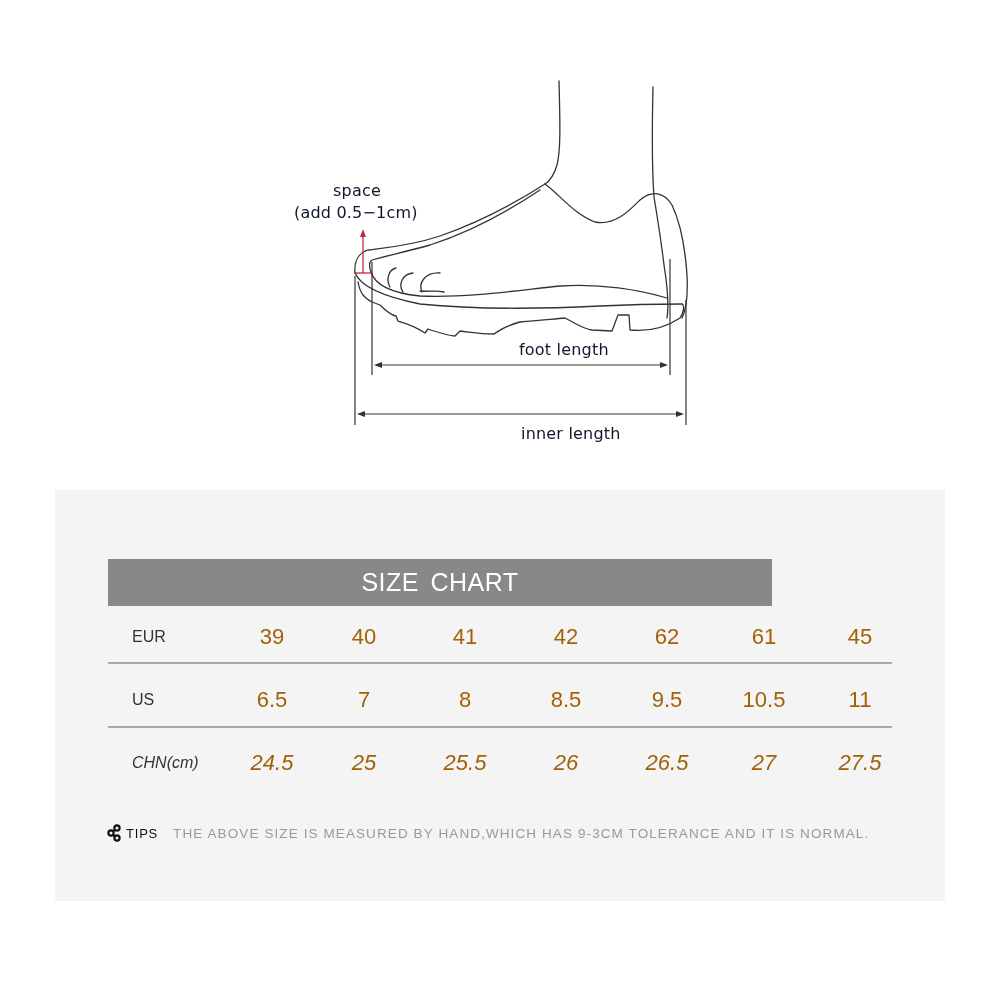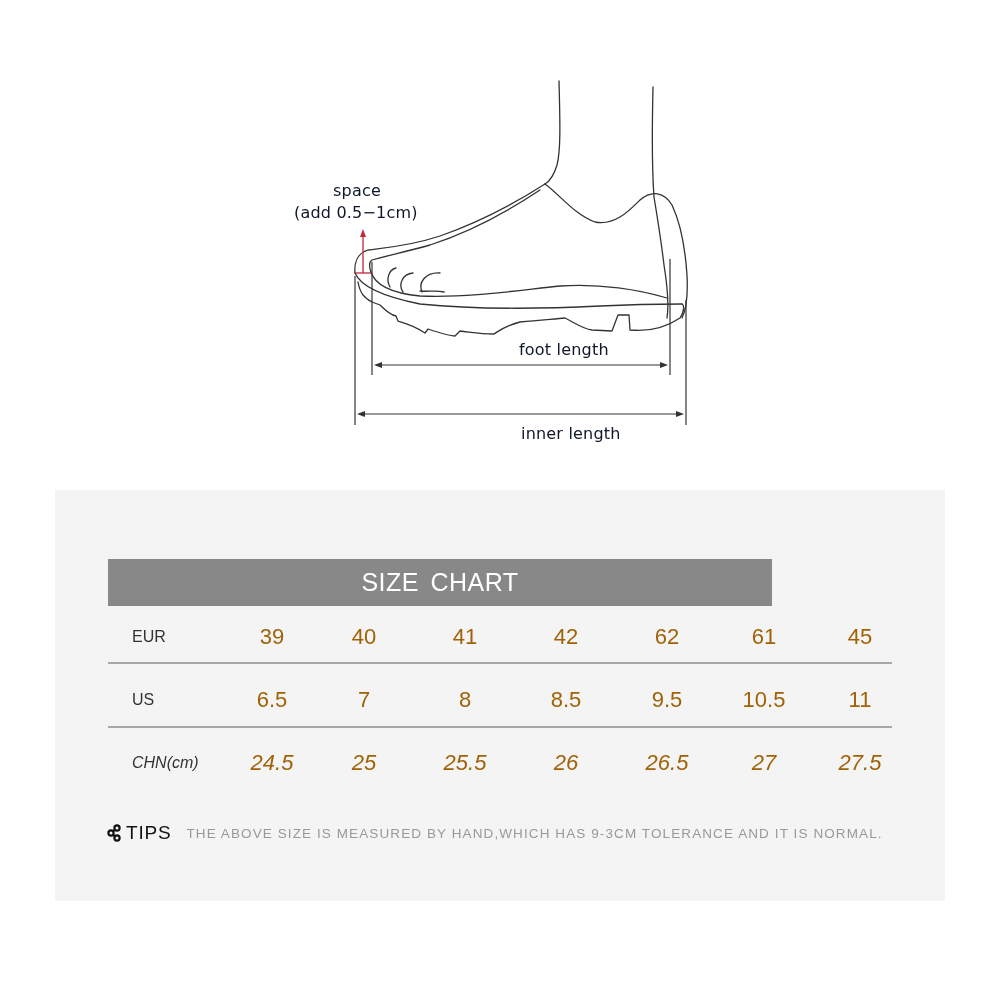--- a/index.html
+++ b/index.html
@@ -18,21 +18,21 @@
   .row { position:absolute; left:53px; width:784px; height:62px; }
   .row.r1 { top:116px; }
   .row.r2 { top:179px; }
   .row.r3 { top:242px;font-style:italic; }
   .divider { position:absolute; left:53px; width:784px; height:2px; background:#a7a7a7; }
   .d1 { top:172px; } .d2 { top:236px; }
   .rowlabel { position:absolute; left:12px; top:0; height:62px; line-height:62px; font-size:16px; color:#333;margin-left:12px; }
   .cell { position:absolute; top:0; height:62px; line-height:62px; font-size:22px; color:#a16207; text-align:center; width:80px; margin-left:-40px; }
   .tips { position:absolute; left:52px; top:332px; height:22px; display:flex; align-items:center; }
   .tips-icon { width:16px; height:18px; margin-right:3px; }
-  .tips-label { font-size:19px; color:#111; letter-spacing:0.8px; margin-right:15px; }
+  .tips-label { font-size:13px; color:#111; letter-spacing:0.8px; margin-right:15px; }
   .tips-text { font-size:13.5px; color:#999; letter-spacing:1.1px; }
 </style>
 </head>
 <body>
 
 <div class="illustration">
   <svg width="1000" height="470" viewBox="0 0 1000 470">
     <g fill="none" stroke="#333" stroke-width="1.3" stroke-linecap="round" stroke-linejoin="round">
 
       <path d="M559 81 C560 120 561 150 557 165 C554 175 550 181 545 184"></path>

